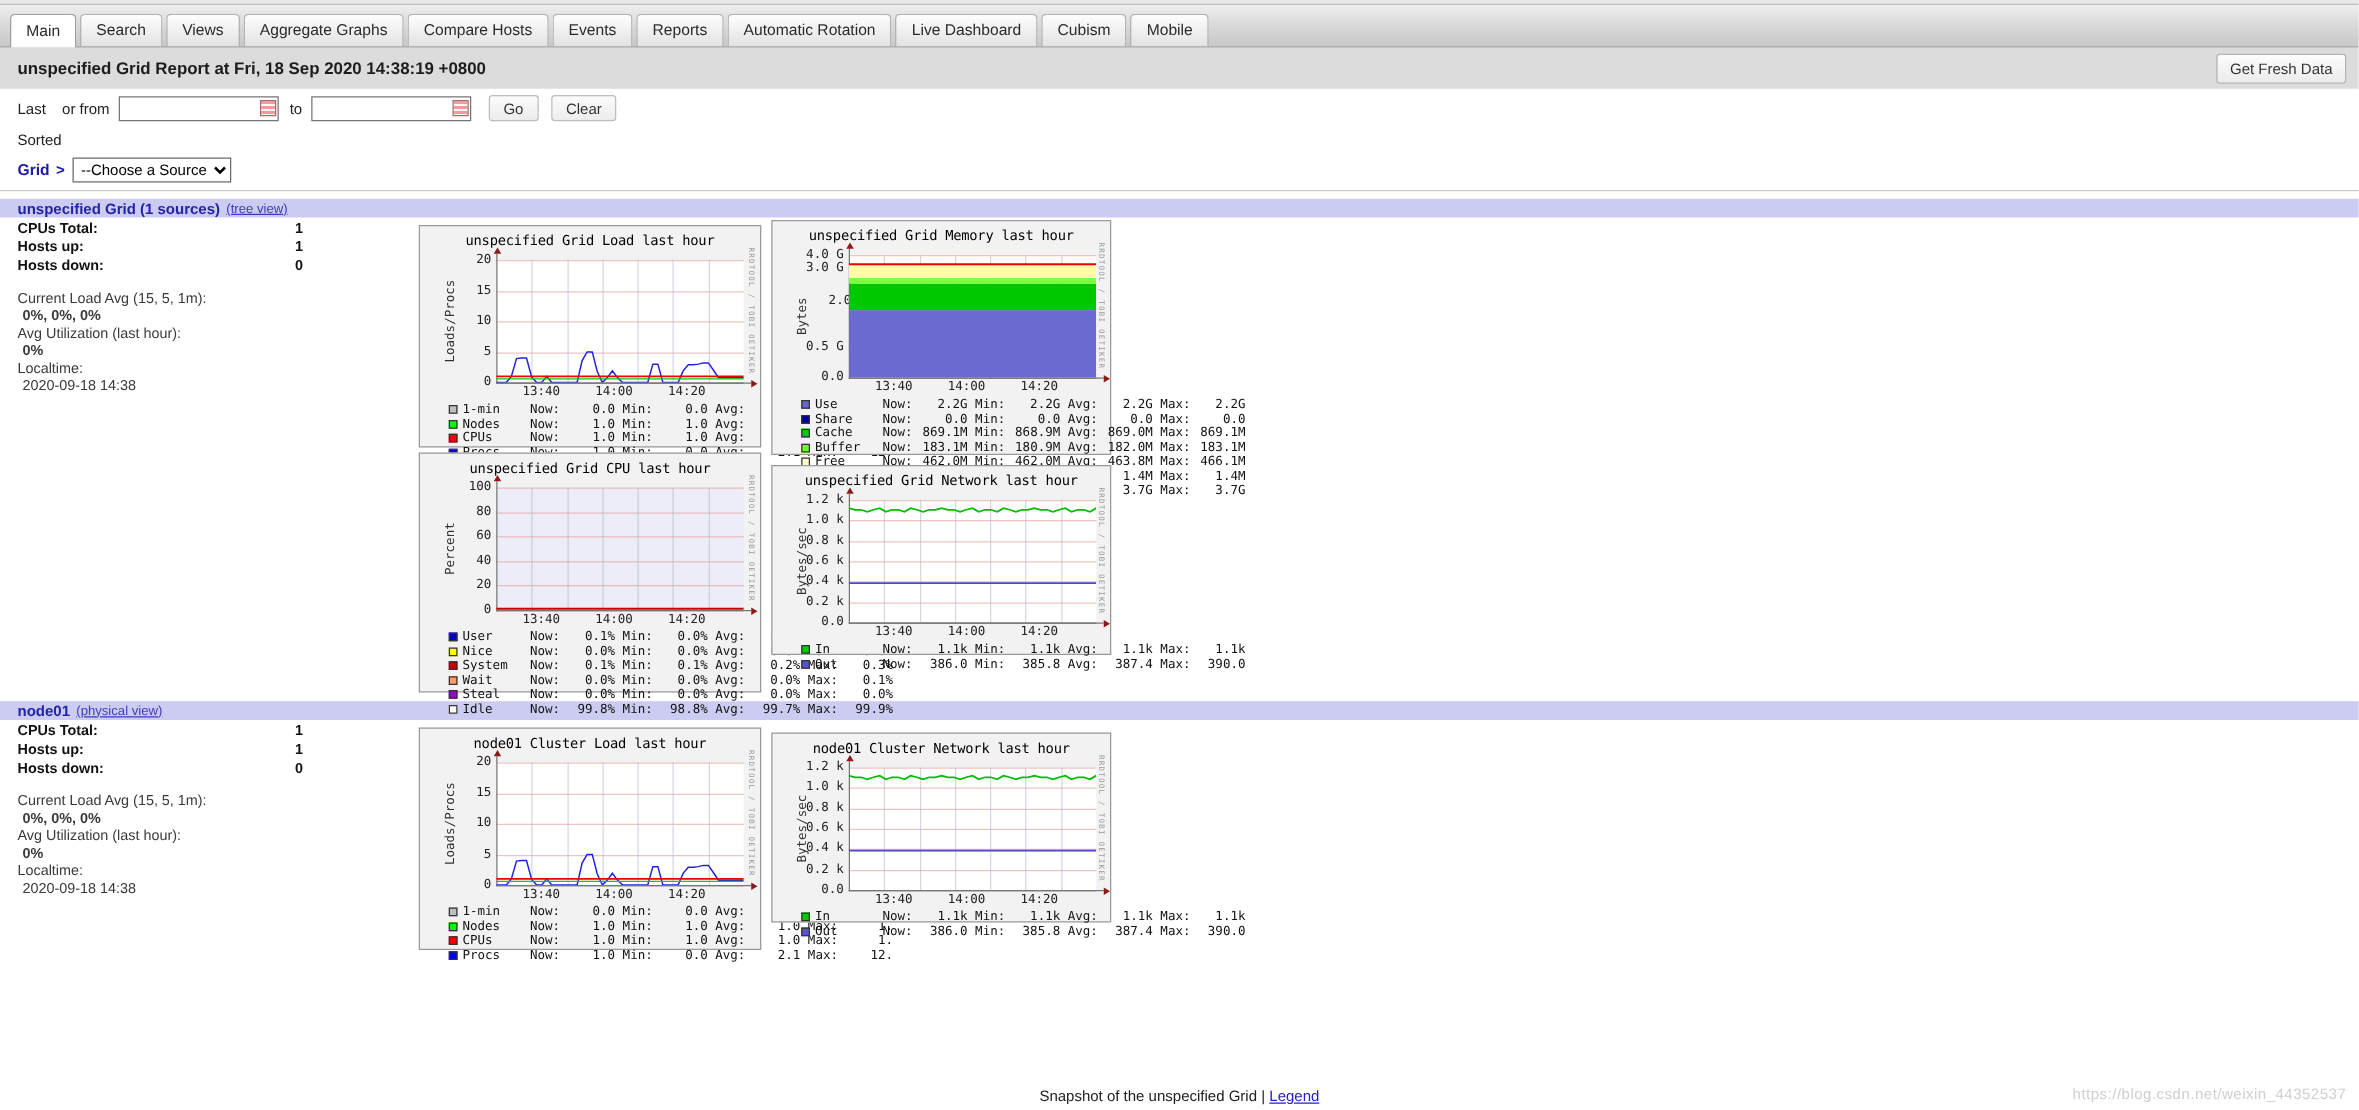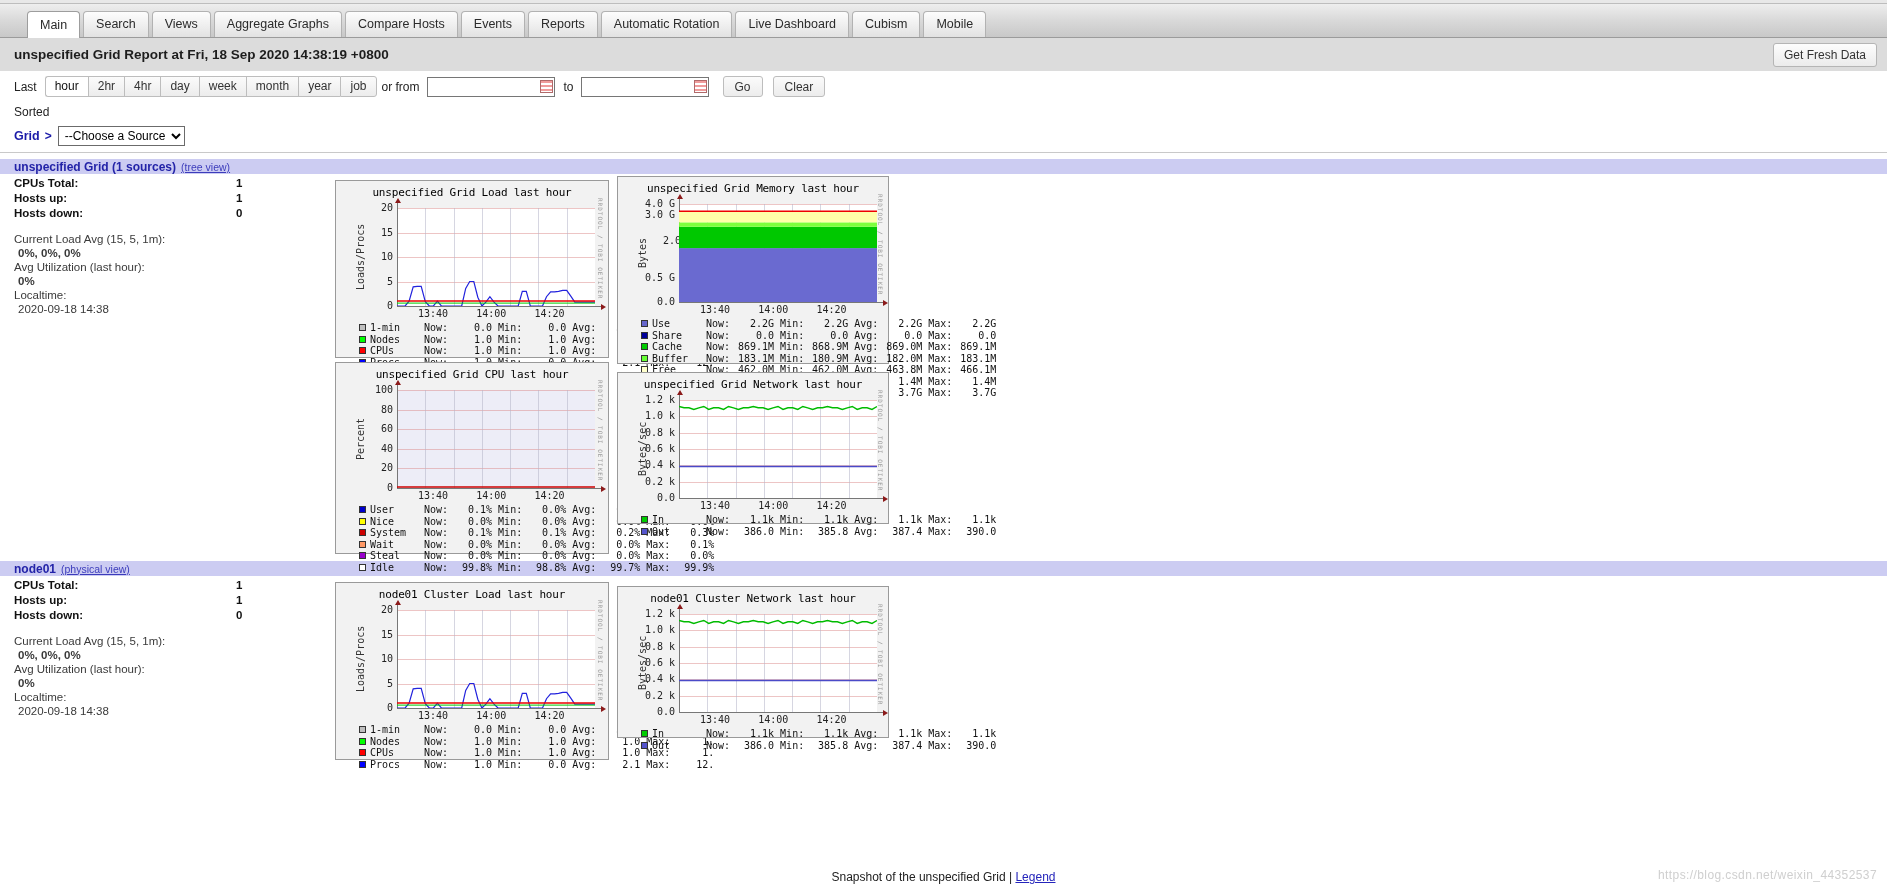--- a/index.html
+++ b/index.html
@@ -43,21 +43,20 @@
     white-space: nowrap;
   }
   .tab.active {
     background: #fff;
     border-color: #9d9d9d;
     position: relative;
     z-index: 3;
     margin-bottom: -1px;
     height: 27px;
     line-height: 26px;
-    margin-left: 19px;
   }
 
   
   .titleband {
     background: #dcdcdc;
     height: 34px;
     display: flex;
     align-items: center;
     padding: 0 10px 0 14px;
     border-bottom: 1px solid #fff;
@@ -286,30 +285,20 @@
     <div class="tab">Mobile</div>
   </div>
 
 <div class="titleband">
   <div class="report-title">unspecified Grid Report at Fri, 18 Sep 2020 14:38:19 +0800</div>
   <button class="fresh-btn">Get Fresh Data</button>
 </div>
 
 <div class="ctrlrow">
   <span class="ctrl-label">Last</span>
-  <div class="btn-group" id="range-group">
-      <div class="sbtn active">hour</div>
-      <div class="sbtn">2hr</div>
-      <div class="sbtn">4hr</div>
-      <div class="sbtn">day</div>
-      <div class="sbtn">week</div>
-      <div class="sbtn">month</div>
-      <div class="sbtn">year</div>
-      <div class="sbtn">job</div>
-    </div>
   <span class="inline-word">or from</span>
   <input class="txtfield" value="" style="">
   <span class="calicon"></span>
   <span class="inline-word">to</span>
   <input class="txtfield" value="" style="">
   <span class="calicon"></span>
   <button class="gobtn">Go</button>
   <button class="gobtn">Clear</button>
 </div>
 

